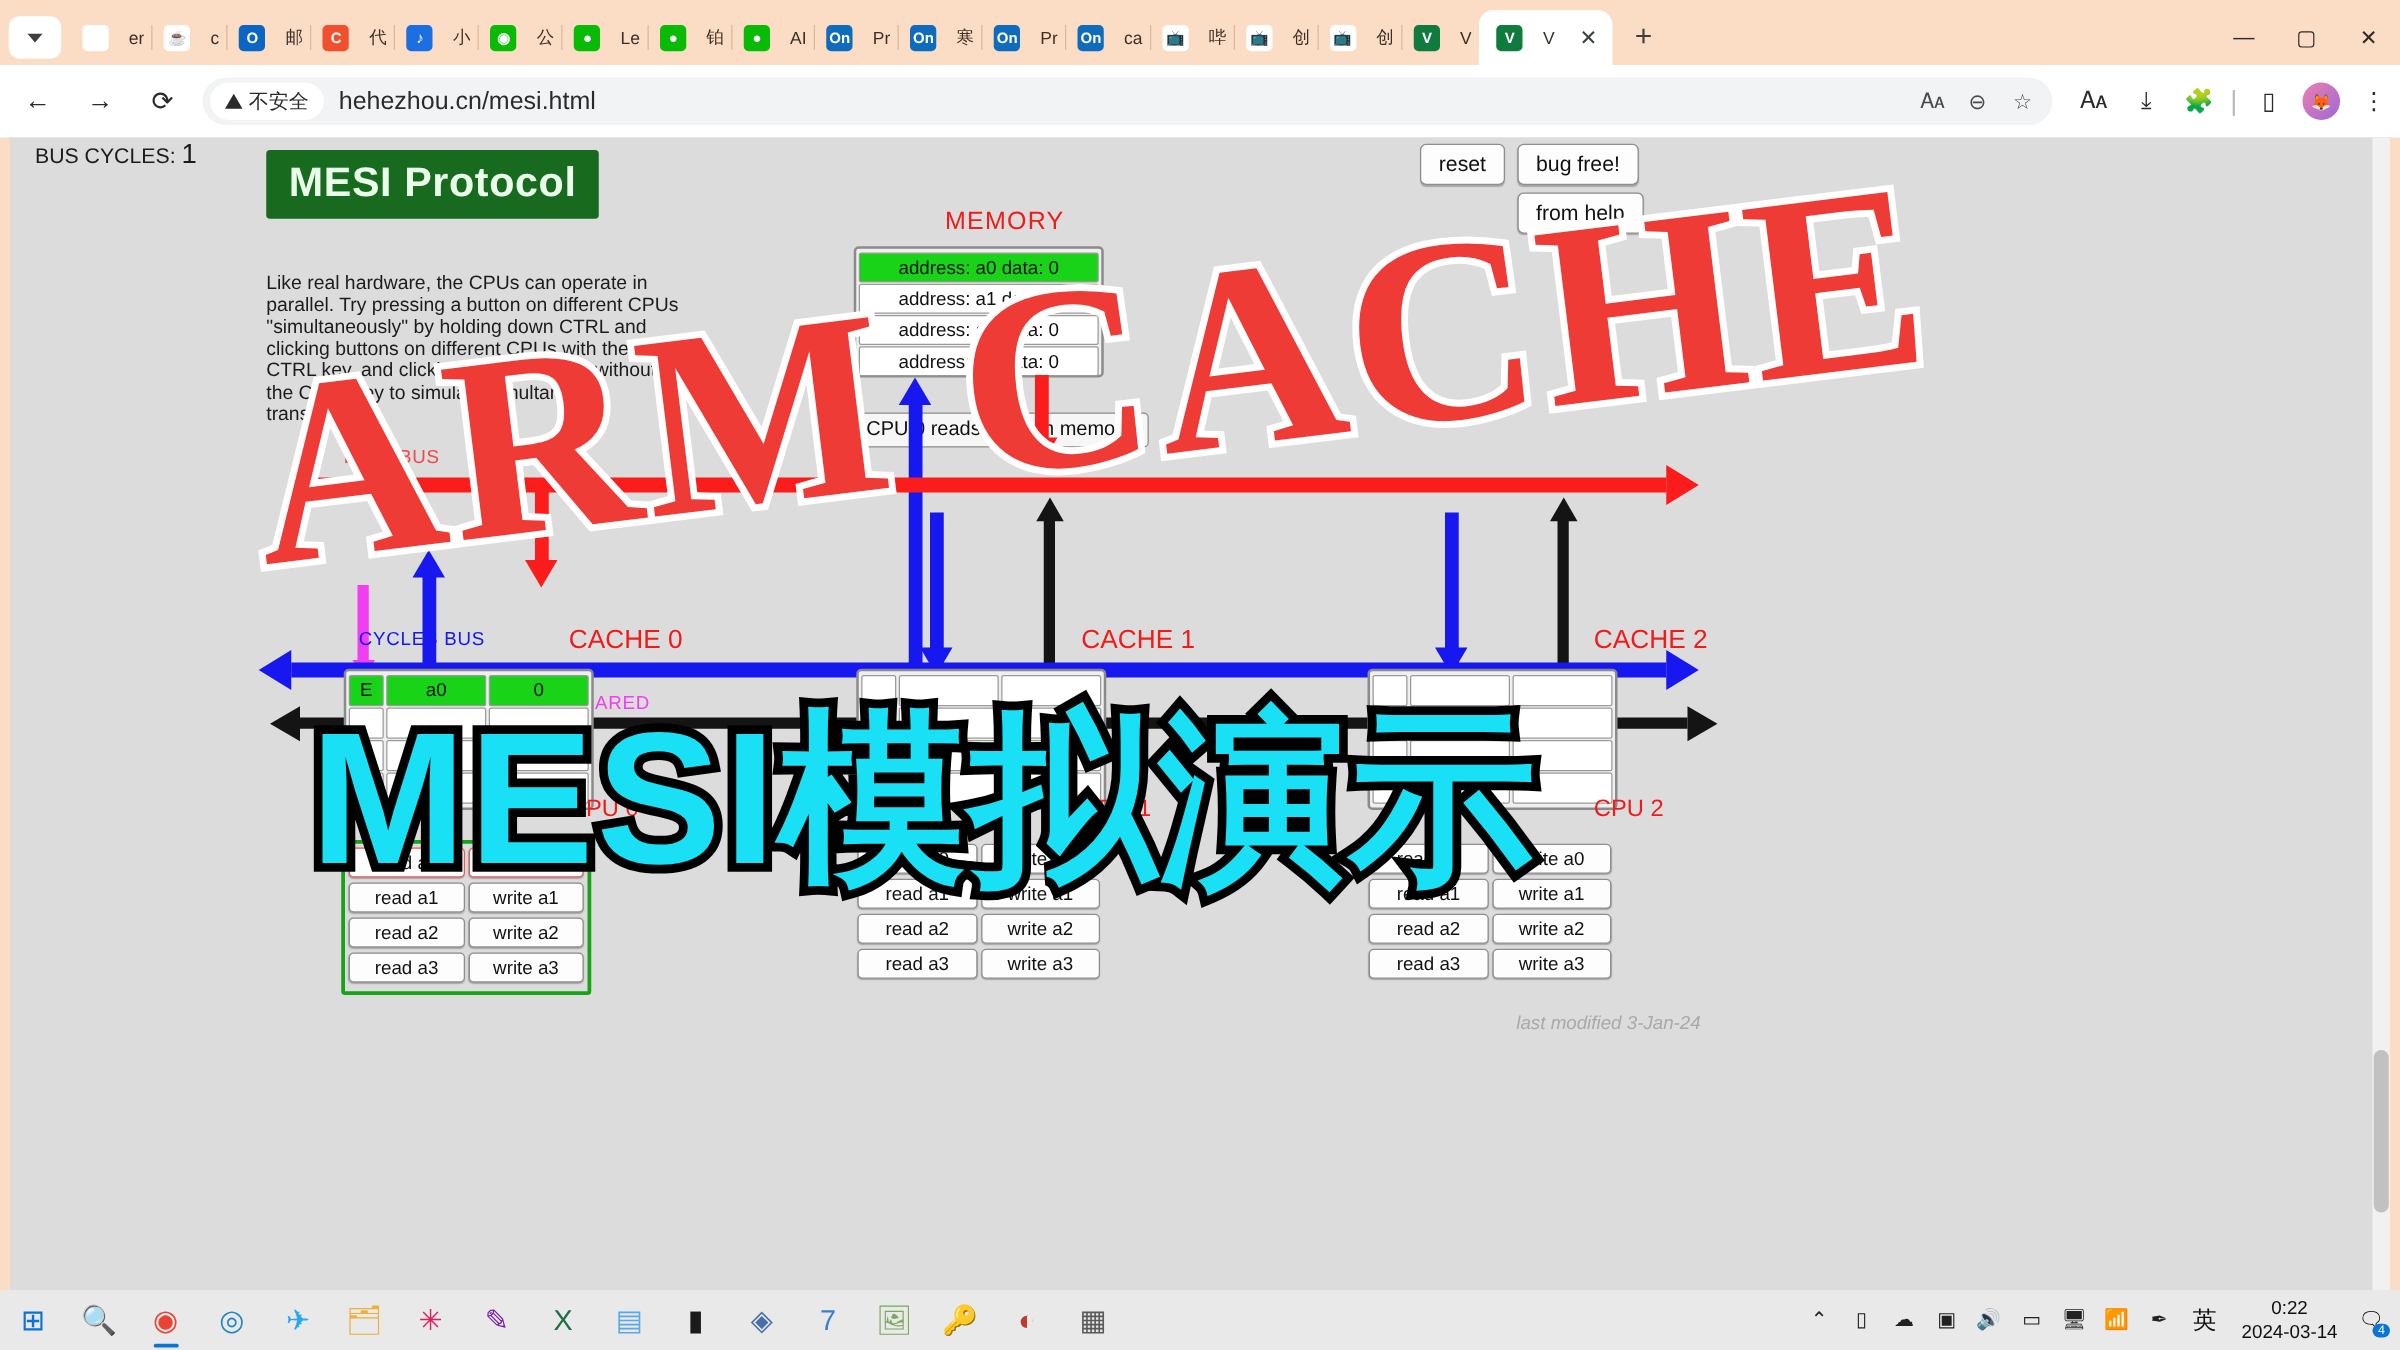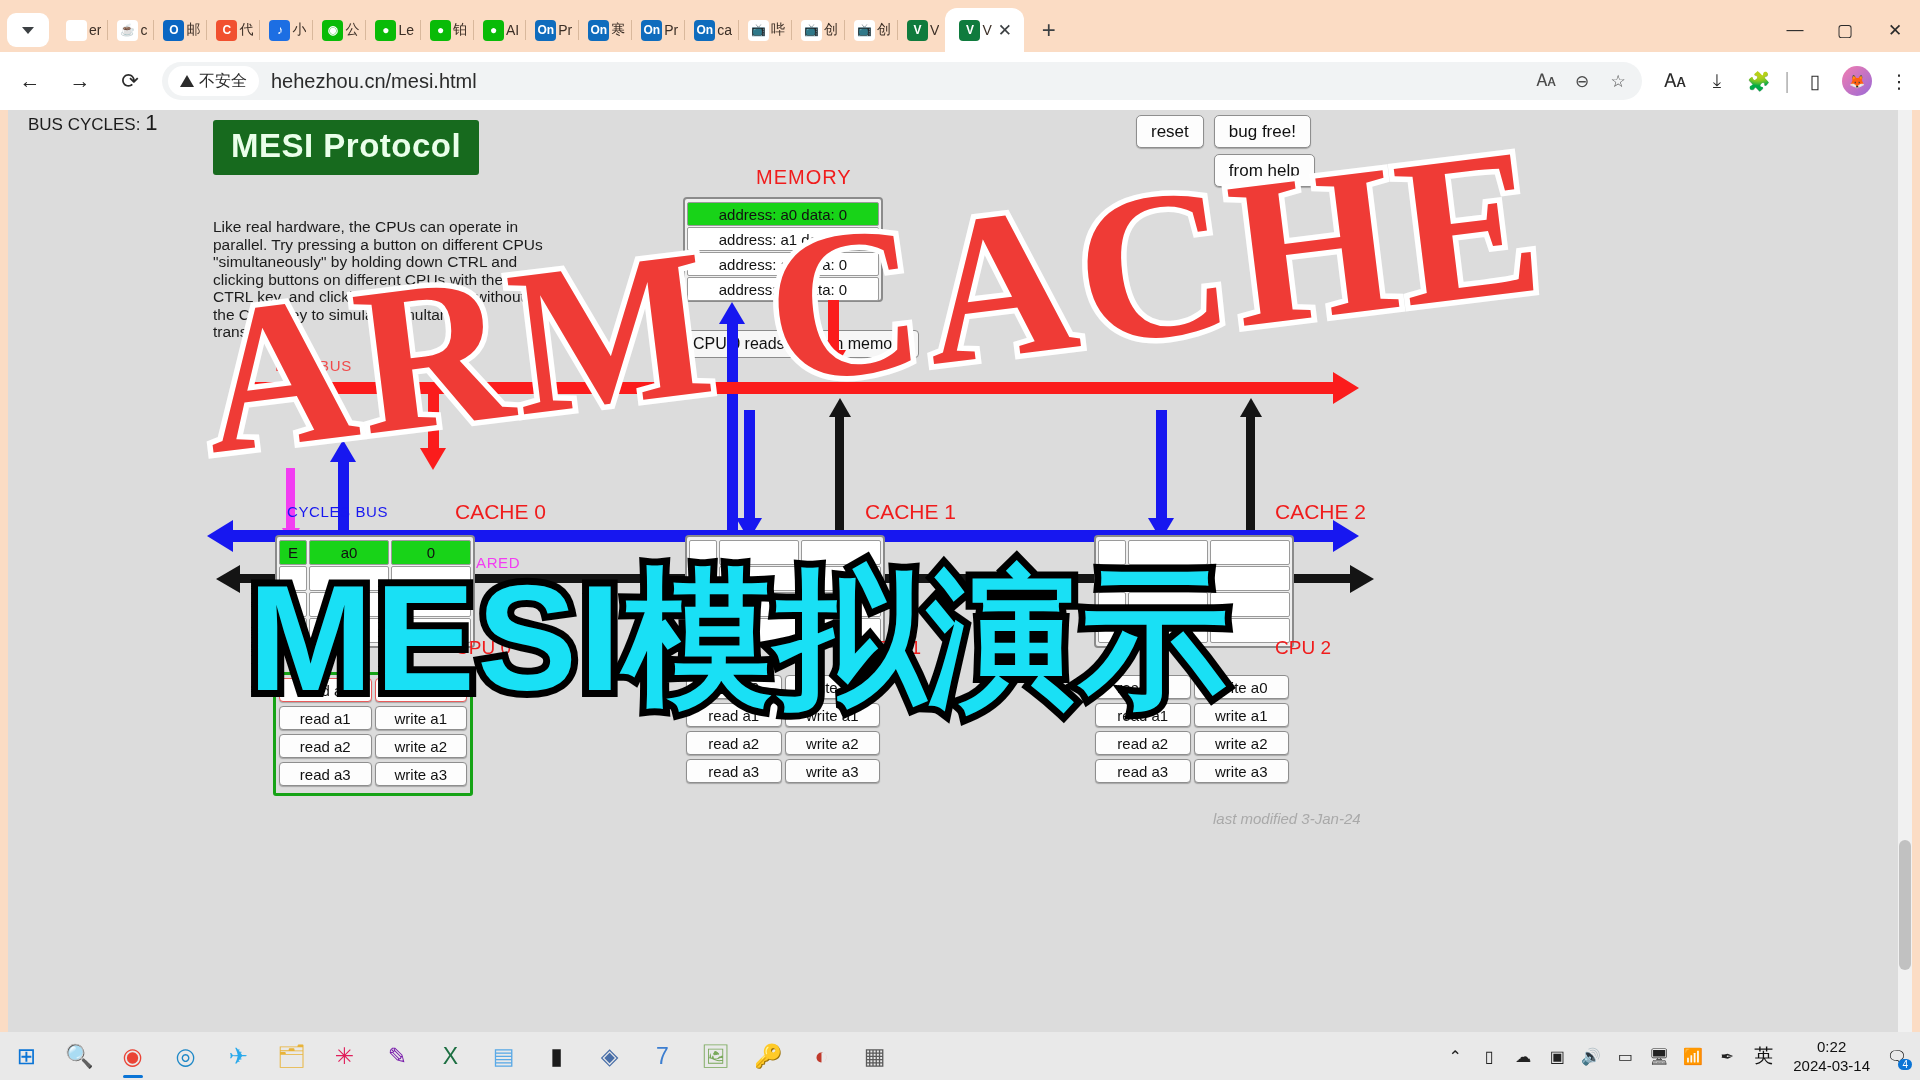--- a/index.html
+++ b/index.html
@@ -10,21 +10,21 @@
   }
 
   
   #browser { position: absolute; left:0; top:0; width:1920px; height:1032px; background:#fbdcc4; }
 
   #tabstrip { position:absolute; left:0; top:0; width:1920px; height:52px; background:#fbdcc4; display:flex; align-items:flex-end; }
   .tabstrip-lead { width:56px; height:44px; display:flex; align-items:center; justify-content:center; }
   .lead-btn { width:42px; height:34px; background:#fff; border-radius:9px; display:flex; align-items:center; justify-content:center; }
   .chev { width:0;height:0;border-left:6px solid transparent;border-right:6px solid transparent;border-top:7px solid #3c4043; }
 
-  .tab { height:44px; display:flex; align-items:center; gap:2px; padding:0 6px 0 10px; position:relative; }
+  .tab { height:44px; display:flex; align-items:center; gap:16px; padding:0 6px 0 10px; position:relative; }
   .tab .fav { width:21px; height:21px; border-radius:4px; flex:none; display:flex; align-items:center; justify-content:center; font-size:12px; color:#fff; font-weight:bold; line-height:1;}
   .tab .ttl { font-size:14px; color:#3c2f26; white-space:nowrap; overflow:hidden; max-width:30px; }
   .tab .sep { position:absolute; right:-1px; top:12px; width:1px; height:20px; background:#d9b89c; }
   .tab.active { background:#ffffff; border-radius:12px 12px 0 0; height:44px; padding:0 8px 0 14px; }
   .tab.active .ttl { max-width:34px; }
   .tab-close { width:22px; height:22px; display:flex; align-items:center; justify-content:center; font-size:17px; color:#3c4043; }
 
   .newtab { width:34px; height:34px; display:flex; align-items:center; justify-content:center; font-size:24px; color:#3c4043; margin:0 6px 5px 8px; }
   .wincontrols { margin-left:auto; display:flex; align-items:flex-start; height:44px; }
   .wc { width:50px; height:44px; display:flex; align-items:center; justify-content:center; font-size:17px; color:#2b2b2b; }

